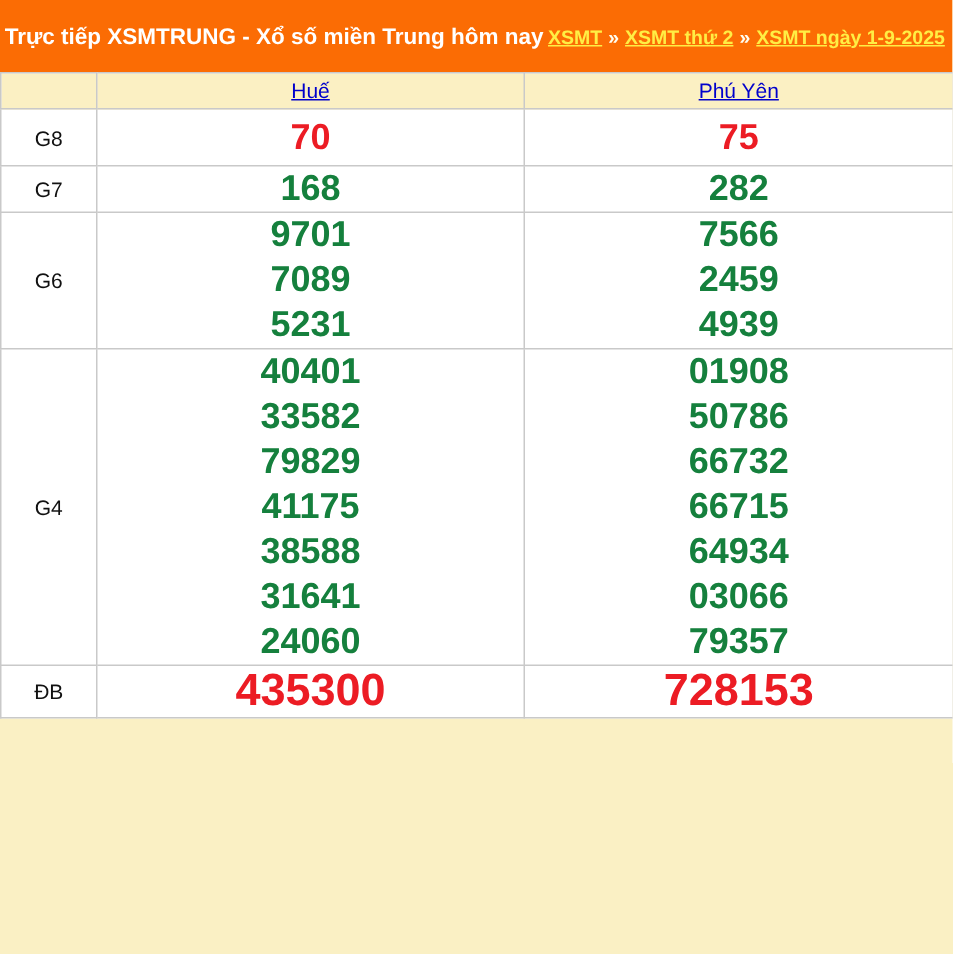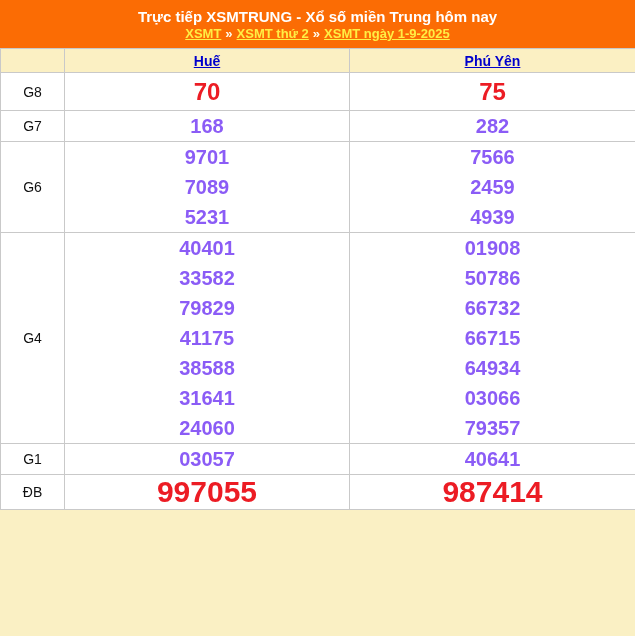--- a/index.html
+++ b/index.html
@@ -6,42 +6,42 @@
   body{
     width:635px;height:636px;
     background:#FAF0C4;           
     font-family:"Liberation Sans", sans-serif;
     overflow:hidden;
   }
   
   .top{
     background:#FB6C04;
     height:48px;
-    display:flex;flex-direction:column;align-items:center;justify-content:center;
+    display:flex;flex-direction:row;align-items:center;justify-content:center;
     gap:1px;
   }
   .title{color:#FFFFFF;font-weight:bold;font-size:15px;line-height:17px;}
   .crumbs{font-size:13px;font-weight:bold;line-height:15px;color:#FFFDF0;text-align:right;}
   .crumbs a{color:#FFEE44;text-decoration:underline;margin:0 2px;cursor:pointer;}
   .crumbs .sep{color:#FFFDF0;margin:0 2px;}
   
   table{
     width:635px;border-collapse:collapse;background:#FFFFFF;table-layout:fixed;
   }
   th,td{
     border:1px solid #C9C9C9;
     text-align:center;vertical-align:middle;padding:0;
   }
   thead th{background:#FBF0C3;height:23px;}
   thead th a{
-    color:#0000CC;font-size:14px;font-weight:bold;text-decoration:underline;cursor:pointer;
+    color:#0000CC;font-size:14px;font-weight:normal;text-decoration:underline;cursor:pointer;
   }
   td.label{font-size:14px;color:#111111;font-weight:normal;text-align:center;}
   .num{
-    font-weight:bold;font-size:20px;color:#8b5cf6;
+    font-weight:bold;font-size:24px;color:#15803d;
     height:30px;line-height:30px;
   }
   tr.hl-large .num{font-size:24px;color:#EC1C24;height:37px;line-height:37px;}
   tr.hl-xlarge .num{font-size:30px;color:#EC1C24;height:34px;line-height:34px;}
 </style>
 </head>
 <body>
 
 <div class="top">
   <div class="title">Trực tiếp XSMTRUNG - Xổ số miền Trung hôm nay</div>
@@ -111,32 +111,23 @@
         <td>
           <div class="num">01908</div>
           <div class="num">50786</div>
           <div class="num">66732</div>
           <div class="num">66715</div>
           <div class="num">64934</div>
           <div class="num">03066</div>
           <div class="num">79357</div>
         </td>
       </tr>
-      <tr>
-        <td class="label">G1</td>
-        <td>
-          <div class="num">03057</div>
-        </td>
-        <td>
-          <div class="num">40641</div>
-        </td>
-      </tr>
       <tr class="hl-xlarge">
         <td class="label">ĐB</td>
         <td>
-          <div class="num">997055</div>
+          <div class="num">435300</div>
         </td>
         <td>
-          <div class="num">987414</div>
+          <div class="num">728153</div>
         </td>
       </tr>
     </tbody>
 </table>
 
 </body></html>

